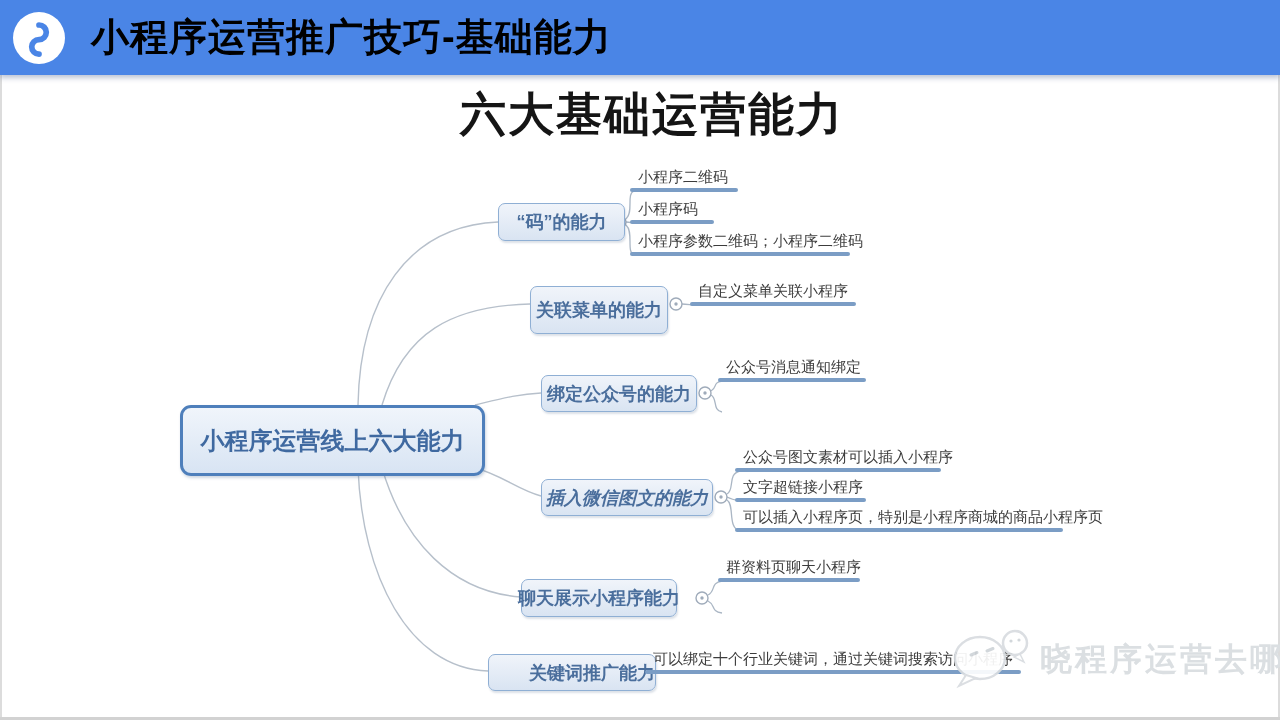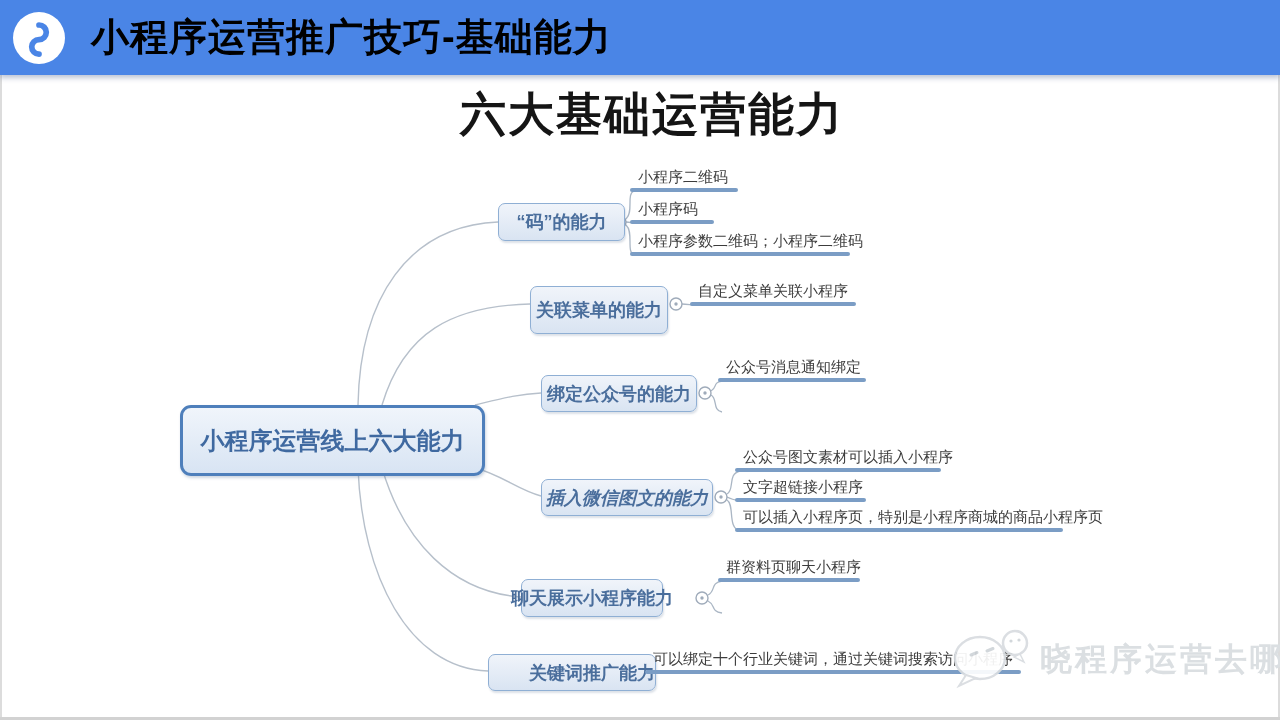--- a/index.html
+++ b/index.html
@@ -93,21 +93,21 @@
       </g>
     </g>
   </svg>
 
   <div class="root-node">小程序运营线上六大能力</div>
 
   <div class="branch" style="left:498px;top:203px;width:127px;height:38px;">“码”的能力</div>
   <div class="branch" style="left:530px;top:286px;width:138px;height:48px;">关联菜单的能力</div>
   <div class="branch" style="left:541px;top:375px;width:156px;height:37px;">绑定公众号的能力</div>
   <div class="branch" style="left:541px;top:479px;width:172px;height:37px;font-style:italic;">插入微信图文的能力</div>
-  <div class="branch" style="left:521px;top:579px;width:142px;height:38px;">聊天展示小程序能力</div>
+  <div class="branch" style="left:521px;top:579px;width:156px;height:38px;">聊天展示小程序能力</div>
   <div class="branch" style="left:488px;top:654px;width:168px;height:37px;padding-left:40px;">关键词推广能力</div>
 
   <div class="leaf" style="left:630px;top:168px;width:100px;">
     <span>小程序二维码</span>
     <span class="leaf-underline"></span>
   </div>
   <div class="leaf" style="left:630px;top:200px;width:76px;">
     <span>小程序码</span>
     <span class="leaf-underline"></span>
   </div>

